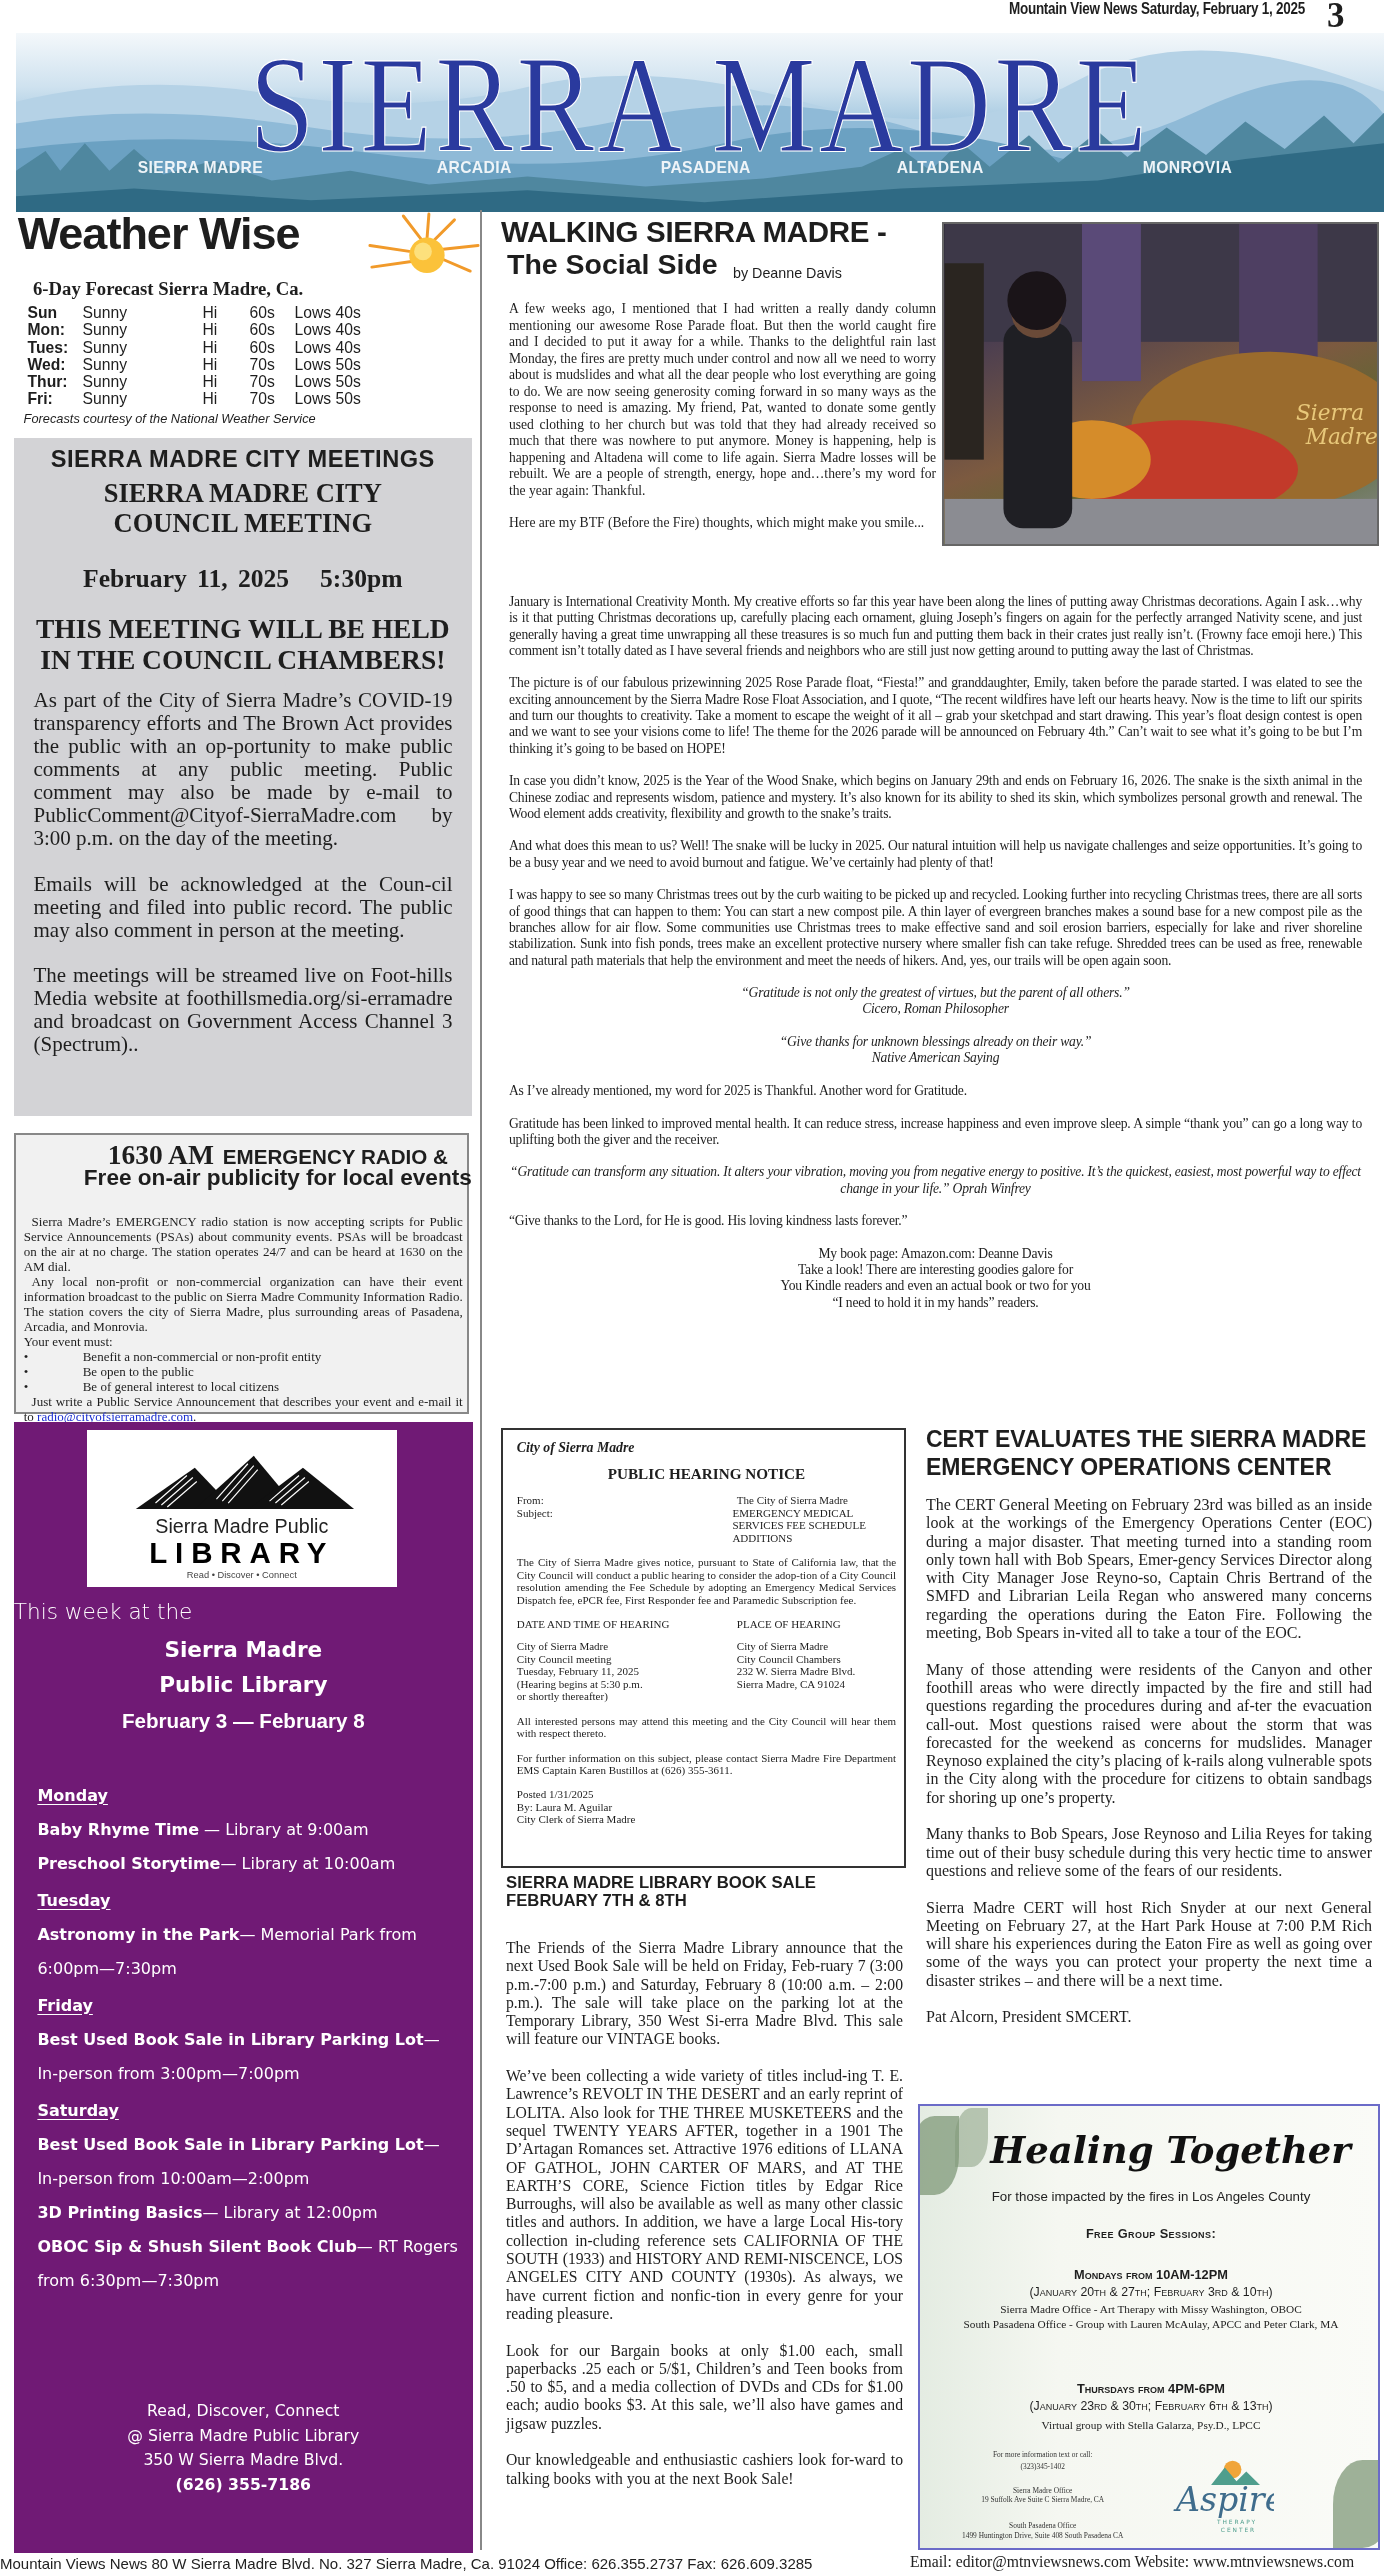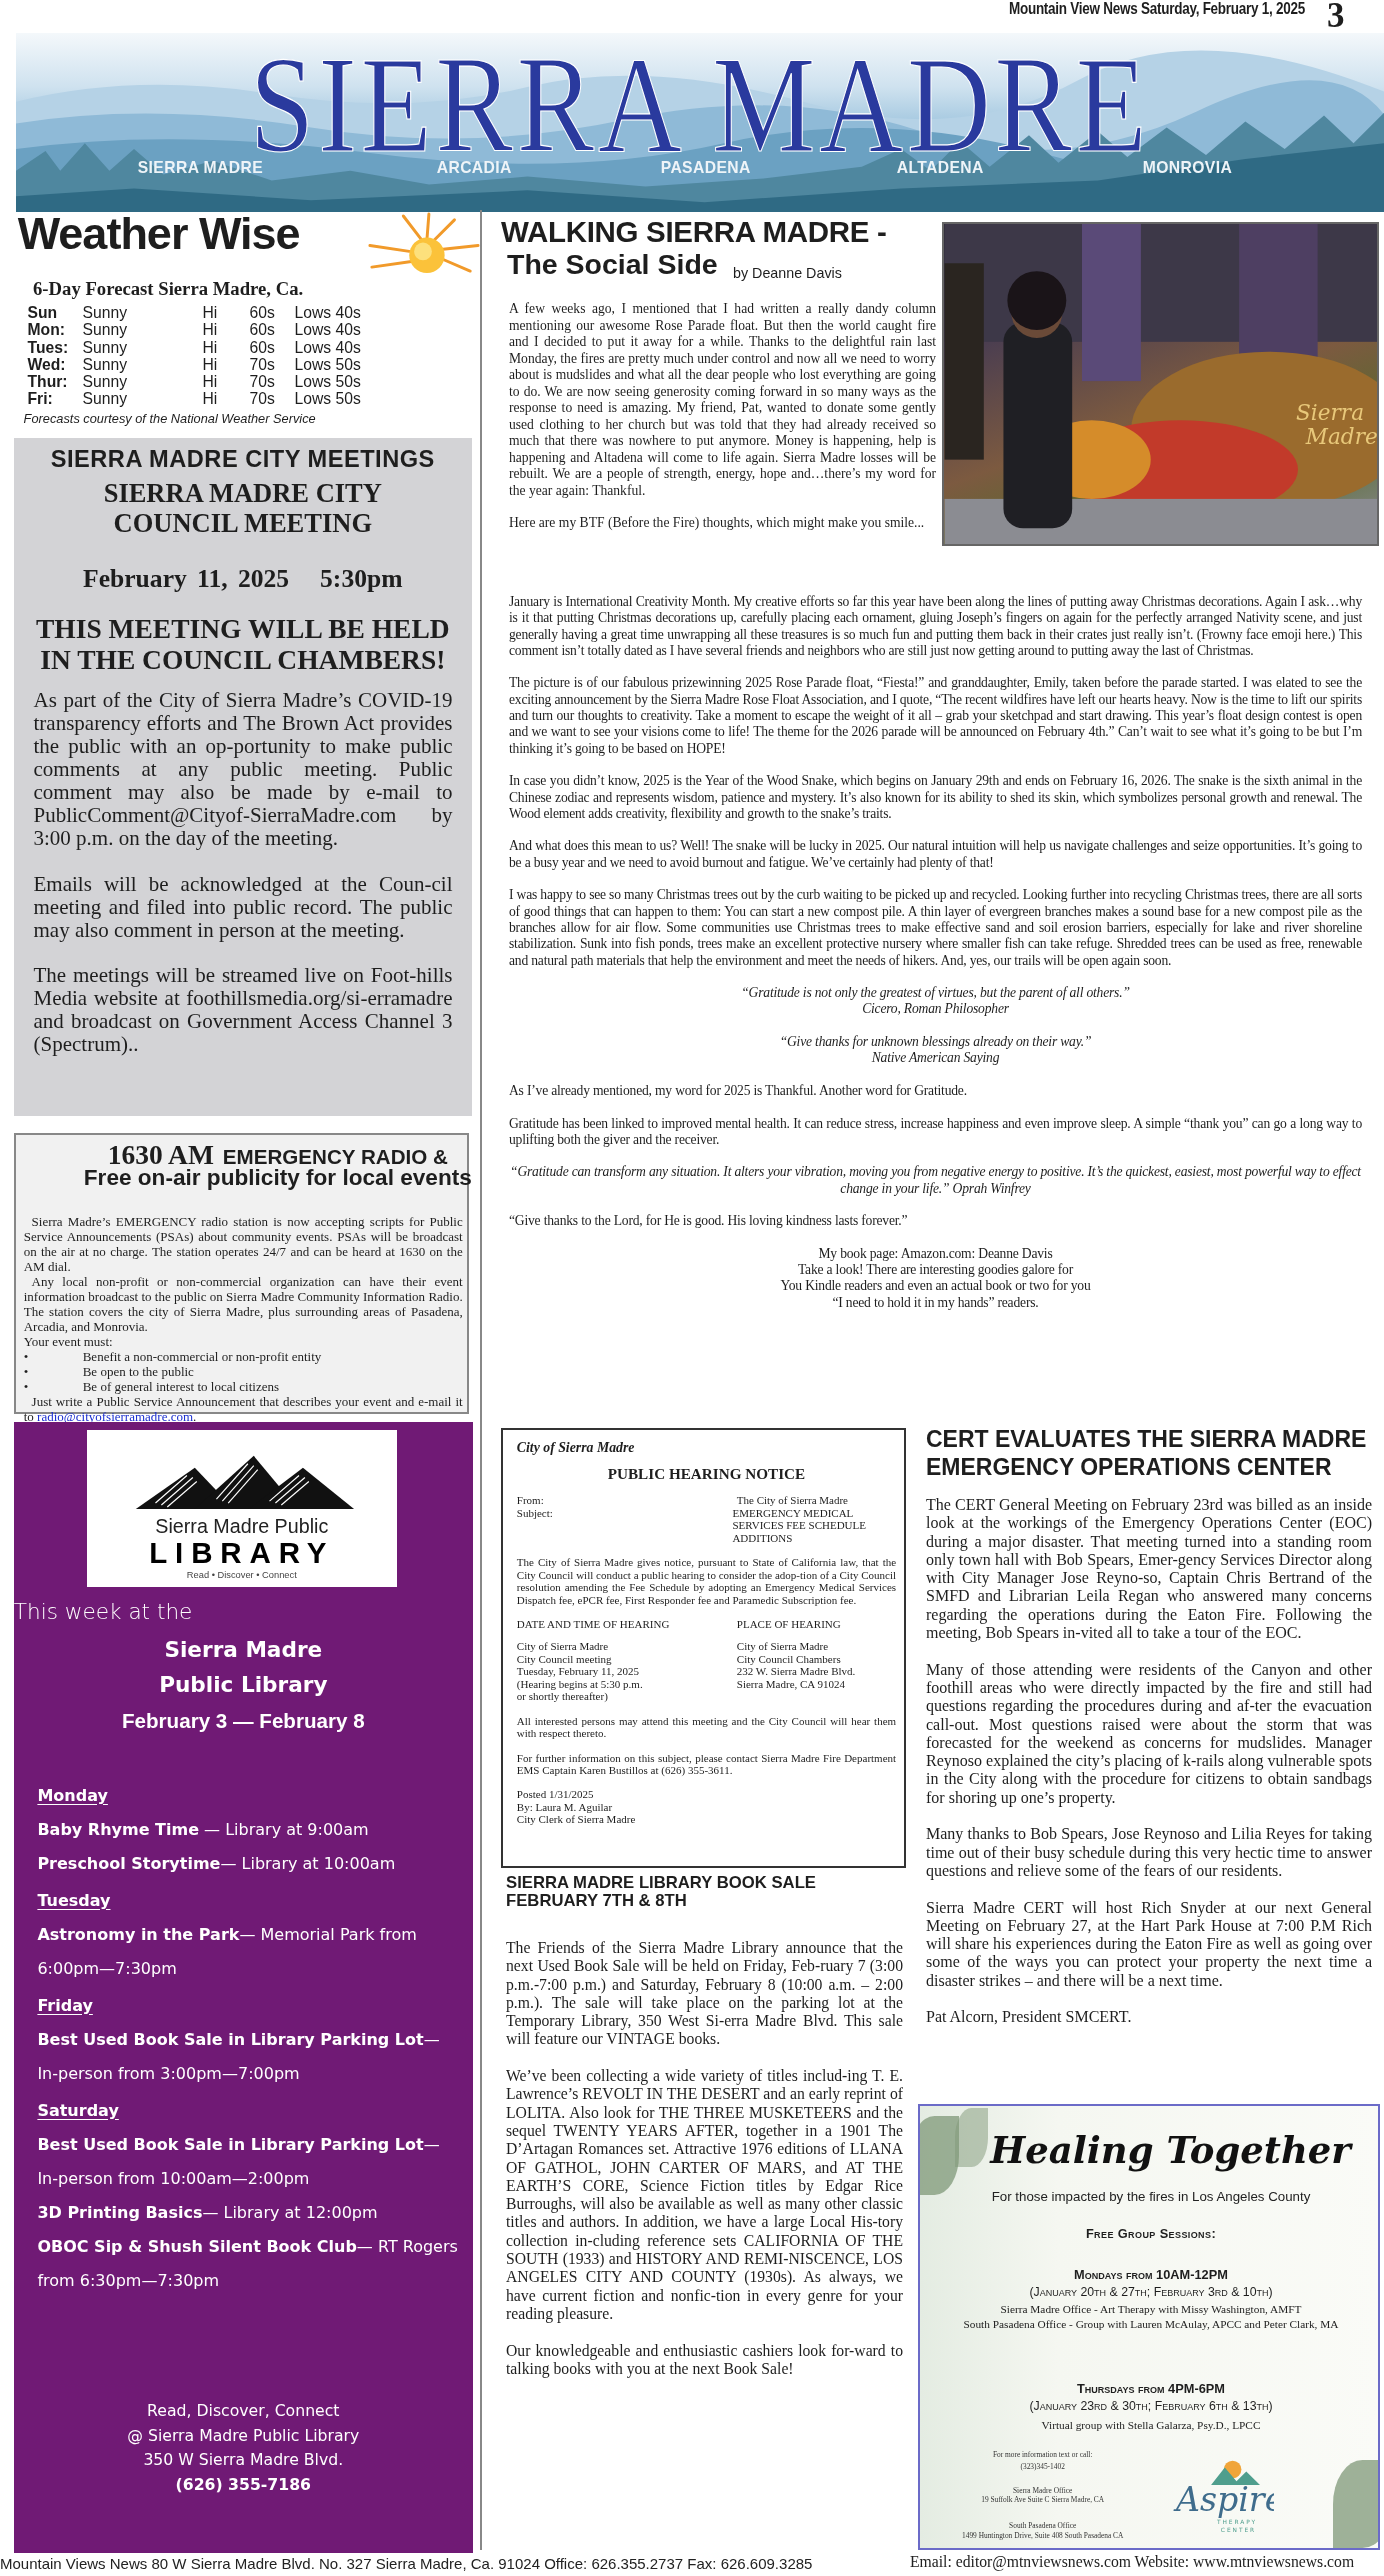--- a/index.html
+++ b/index.html
@@ -338,20 +338,21 @@
   <p>For further information on this subject, please contact Sierra Madre Fire Department EMS Captain Karen Bustillos at (626) 355-3611.</p>
   <div>Posted 1/31/2025</div>
   <div>By: Laura M. Aguilar</div>
   <div>City Clerk of Sierra Madre</div>
 </div>
 
 <div class="abs bs-title"><span>SIERRA MADRE LIBRARY BOOK SALE</span><br><span>FEBRUARY 7TH &amp; 8TH</span></div>
 <div class="abs bs-body">
   <p>The Friends of the Sierra Madre Library announce that the next Used Book Sale will be held on Friday, Feb-ruary 7 (3:00 p.m.-7:00 p.m.) and Saturday, February 8 (10:00 a.m. – 2:00 p.m.). The sale will take place on the parking lot at the Temporary Library, 350 West Si-erra Madre Blvd. This sale will feature our VINTAGE books.</p>
   <p>We’ve been collecting a wide variety of titles includ-ing T. E. Lawrence’s REVOLT IN THE DESERT and an early reprint of LOLITA. Also look for THE THREE MUSKETEERS and the sequel TWENTY YEARS AFTER, together in a 1901 The D’Artagan Romances set. Attractive 1976 editions of LLANA OF GATHOL, JOHN CARTER OF MARS, and AT THE EARTH’S CORE, Science Fiction titles by Edgar Rice Burroughs, will also be available as well as many other classic titles and authors. In addition, we have a large Local His-tory collection in-cluding reference sets CALIFORNIA OF THE SOUTH (1933) and HISTORY AND REMI-NISCENCE, LOS ANGELES CITY AND COUNTY (1930s). As always, we have current fiction and nonfic-tion in every genre for your reading pleasure.</p>
+  <p>Look for our Bargain books at only $1.00 each, small paperbacks .25 each or 5/$1, Children’s and Teen books from .50 to $5, and a media collection of DVDs and CDs for $1.00 each; audio books $3. At this sale, we’ll also have games and jigsaw puzzles.</p>
   <p>Our knowledgeable and enthusiastic cashiers look for-ward to talking books with you at the next Book Sale!</p>
 </div>
 
 <div class="abs cert-title"><span>CERT EVALUATES THE SIERRA MADRE</span><br><span>EMERGENCY OPERATIONS CENTER</span></div>
 <div class="abs cert-body">
   <p>The CERT General Meeting on February 23rd was billed as an inside look at the workings of the Emergency Operations Center (EOC) during a major disaster.  That meeting turned into a standing room only town hall with Bob Spears, Emer-gency Services Director along with City Manager Jose Reyno-so, Captain Chris Bertrand of the SMFD and Librarian Leila Regan who answered many concerns regarding the operations during the Eaton Fire.  Following the meeting, Bob Spears in-vited all to take a tour of the EOC.</p>
   <p>Many of those attending were residents of the Canyon and other foothill areas who were directly impacted by the fire and still had questions regarding the procedures during and af-ter the evacuation call-out.  Most questions raised were about the storm that was forecasted for the weekend as concerns for mudslides.  Manager Reynoso explained the city’s placing of k-rails along vulnerable spots in the City along with the procedure for citizens to obtain sandbags for shoring up one’s property.</p>
   <p>Many thanks to Bob Spears, Jose Reynoso and Lilia Reyes for taking time out of their busy schedule during this very hectic time to answer questions and relieve some of the fears of our residents.</p>
   <p>Sierra Madre CERT will host Rich Snyder at our next General Meeting on February 27, at the Hart Park House at 7:00 P.M Rich will share his experiences during the Eaton Fire as well as going over some of the ways you can protect your property the next time a disaster strikes – and there will be a next time.</p>
   <p>Pat Alcorn, President SMCERT.</p>
@@ -359,21 +360,21 @@
 
 <div class="abs heal">
   <div class="leaf" style="left:-9.8px;top:9.8px;width:49px;height:79px"></div>
   <div class="leaf" style="left:35px;top:2px;width:33px;height:59px;opacity:.5"></div>
   <div class="leaf" style="left:413px;top:354px;width:59px;height:88px"></div>
   <div class="t">Healing Together</div>
   <div class="s">For those impacted by the fires in Los Angeles County</div>
   <div class="fg">Free Group Sessions:</div>
   <div class="md">Mondays from 10AM-12PM</div>
   <div class="mdd">(January 20th &amp; 27th; February 3rd &amp; 10th)</div>
-  <div class="l" style="top:197px">Sierra Madre Office - Art Therapy with Missy Washington, AMFT</div>
+  <div class="l" style="top:197px">Sierra Madre Office - Art Therapy with Missy Washington, OBOC</div>
   <div class="l" style="top:212px">South Pasadena Office - Group with Lauren McAulay, APCC and Peter Clark, MA</div>
   <div class="th">Thursdays from 4PM-6PM</div>
   <div class="thd">(January 23rd &amp; 30th; February 6th &amp; 13th)</div>
   <div class="l" style="top:313px">Virtual group with Stella Galarza, Psy.D., LPCC</div>
   <div class="sm" style="top:344px">For more information text or call:</div>
   <div class="sm" style="top:356px">(323)345-1402</div>
   <div class="sm" style="top:380px">Sierra Madre Office</div>
   <div class="sm" style="top:389px">19 Suffolk Ave Suite C Sierra Madre, CA</div>
   <div class="sm" style="top:415px">South Pasadena Office</div>
   <div class="sm" style="top:425px">1499 Huntington Drive, Suite 408 South Pasadena CA</div>

